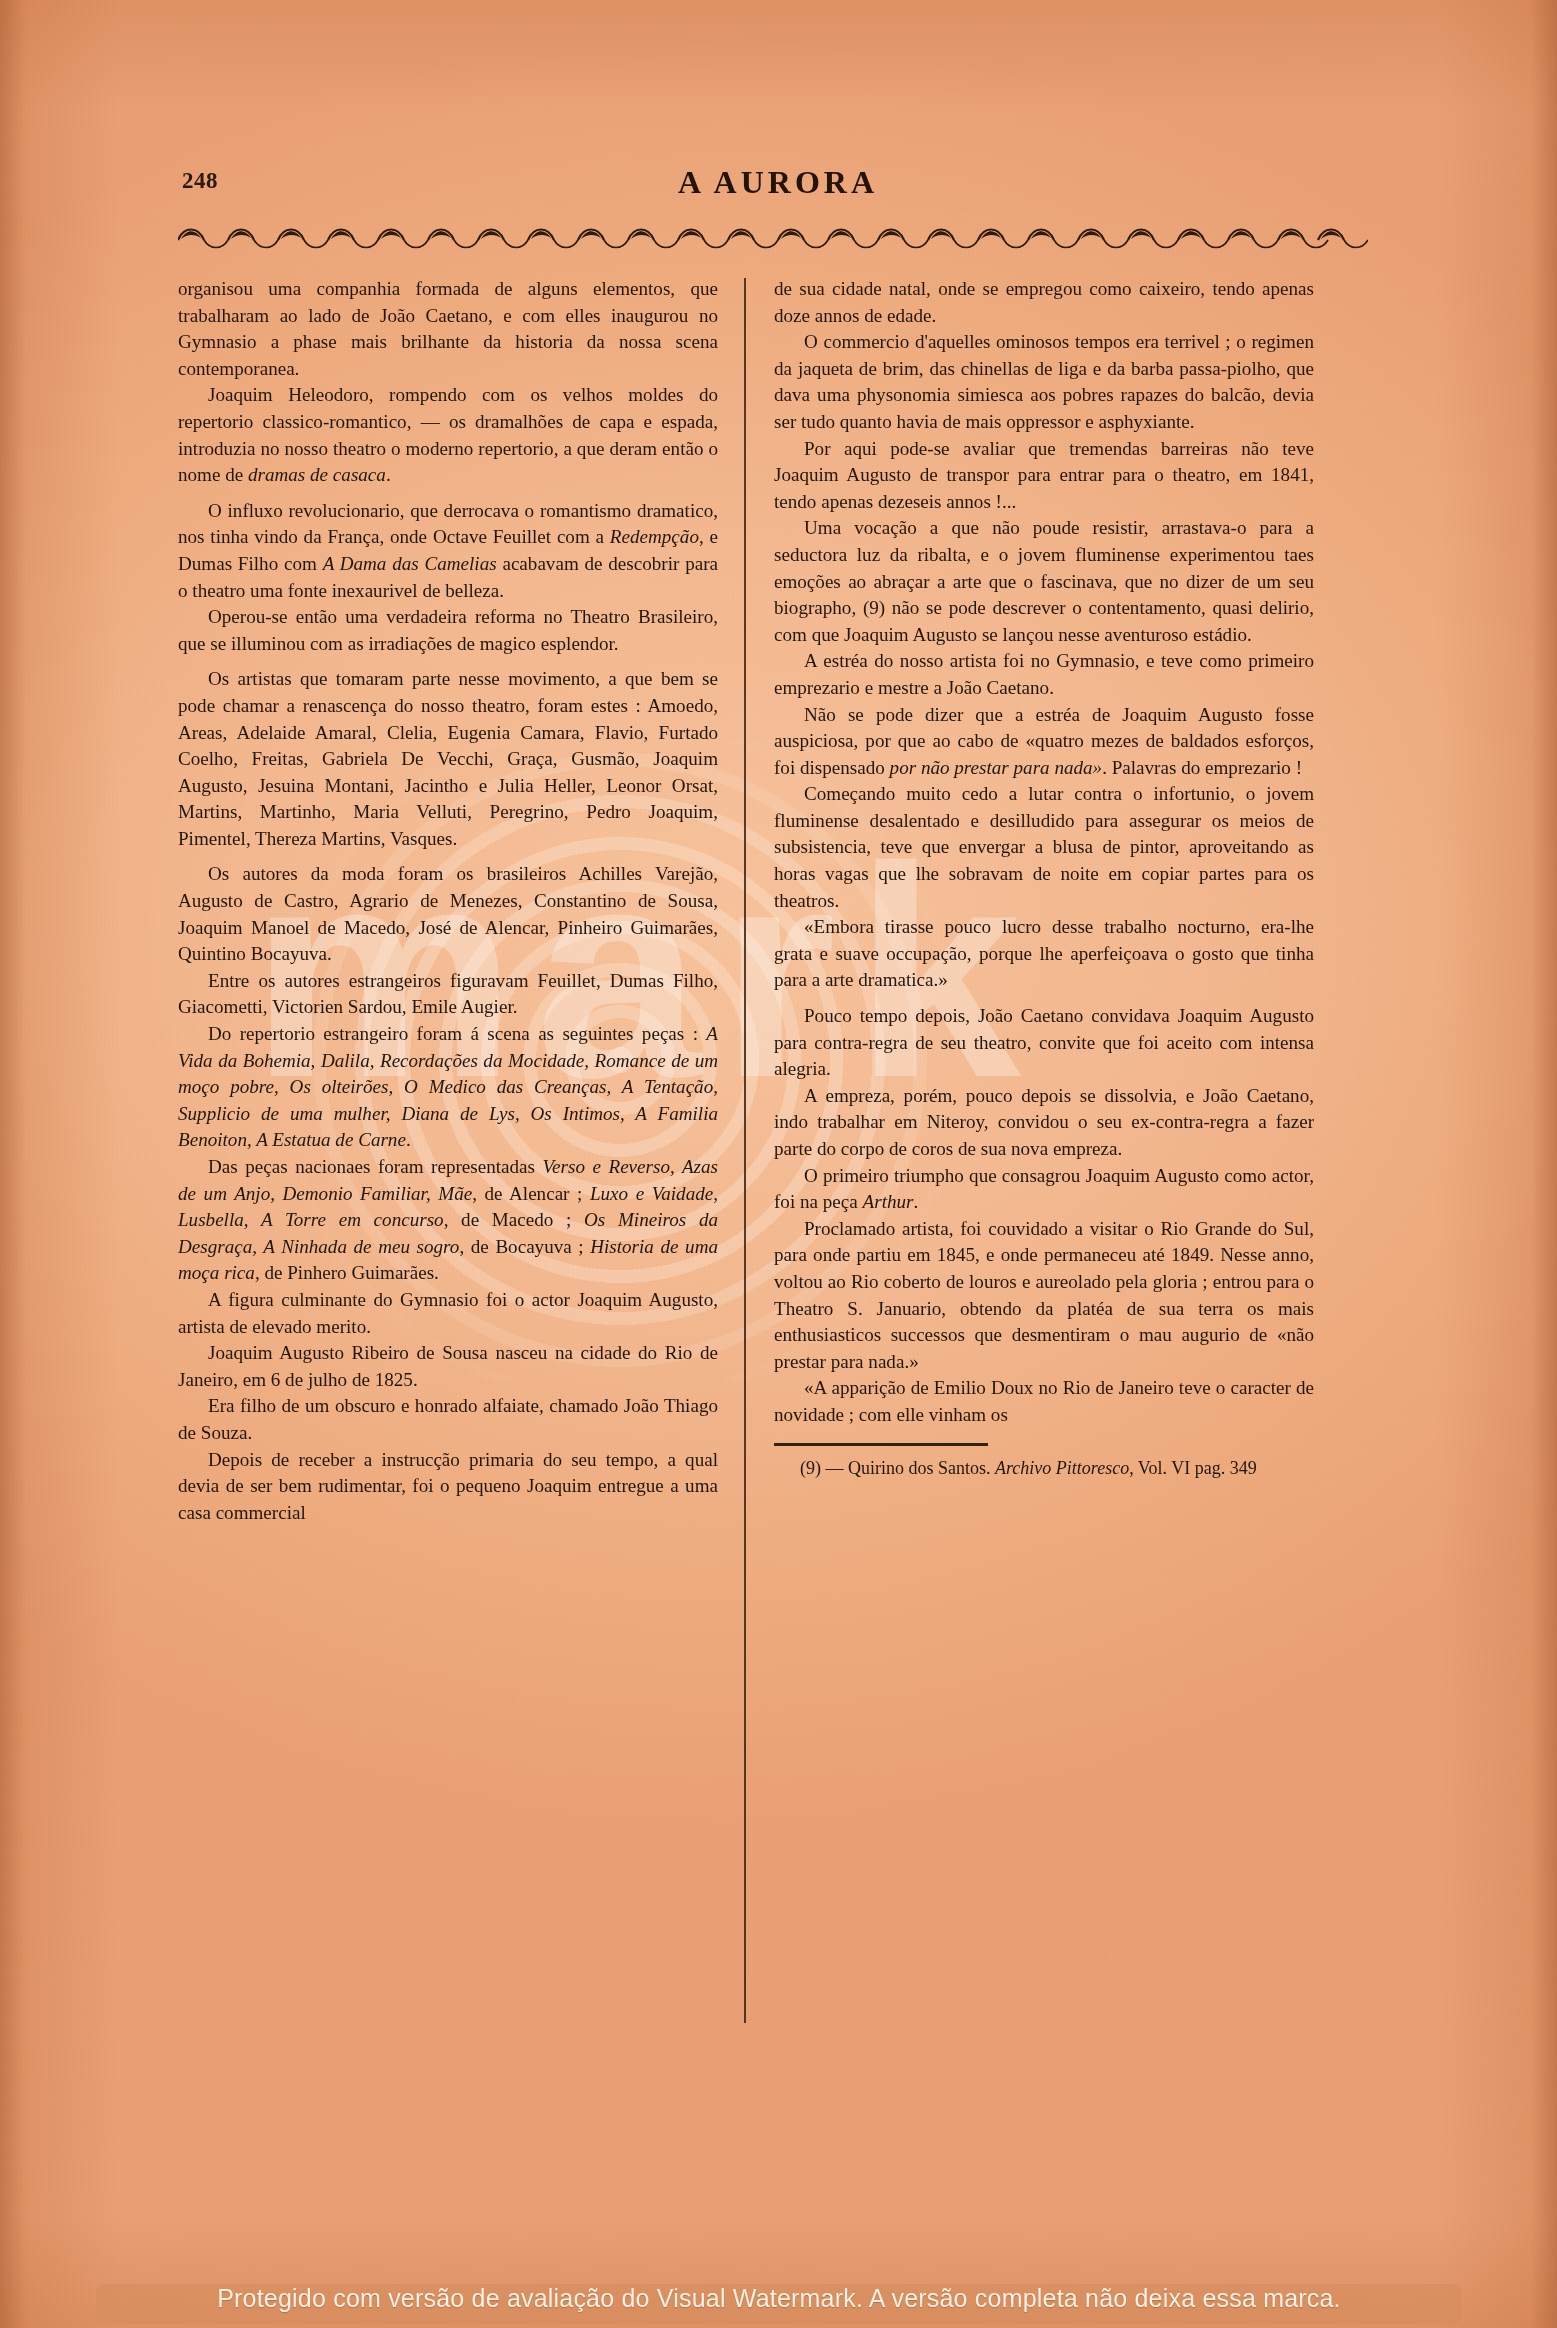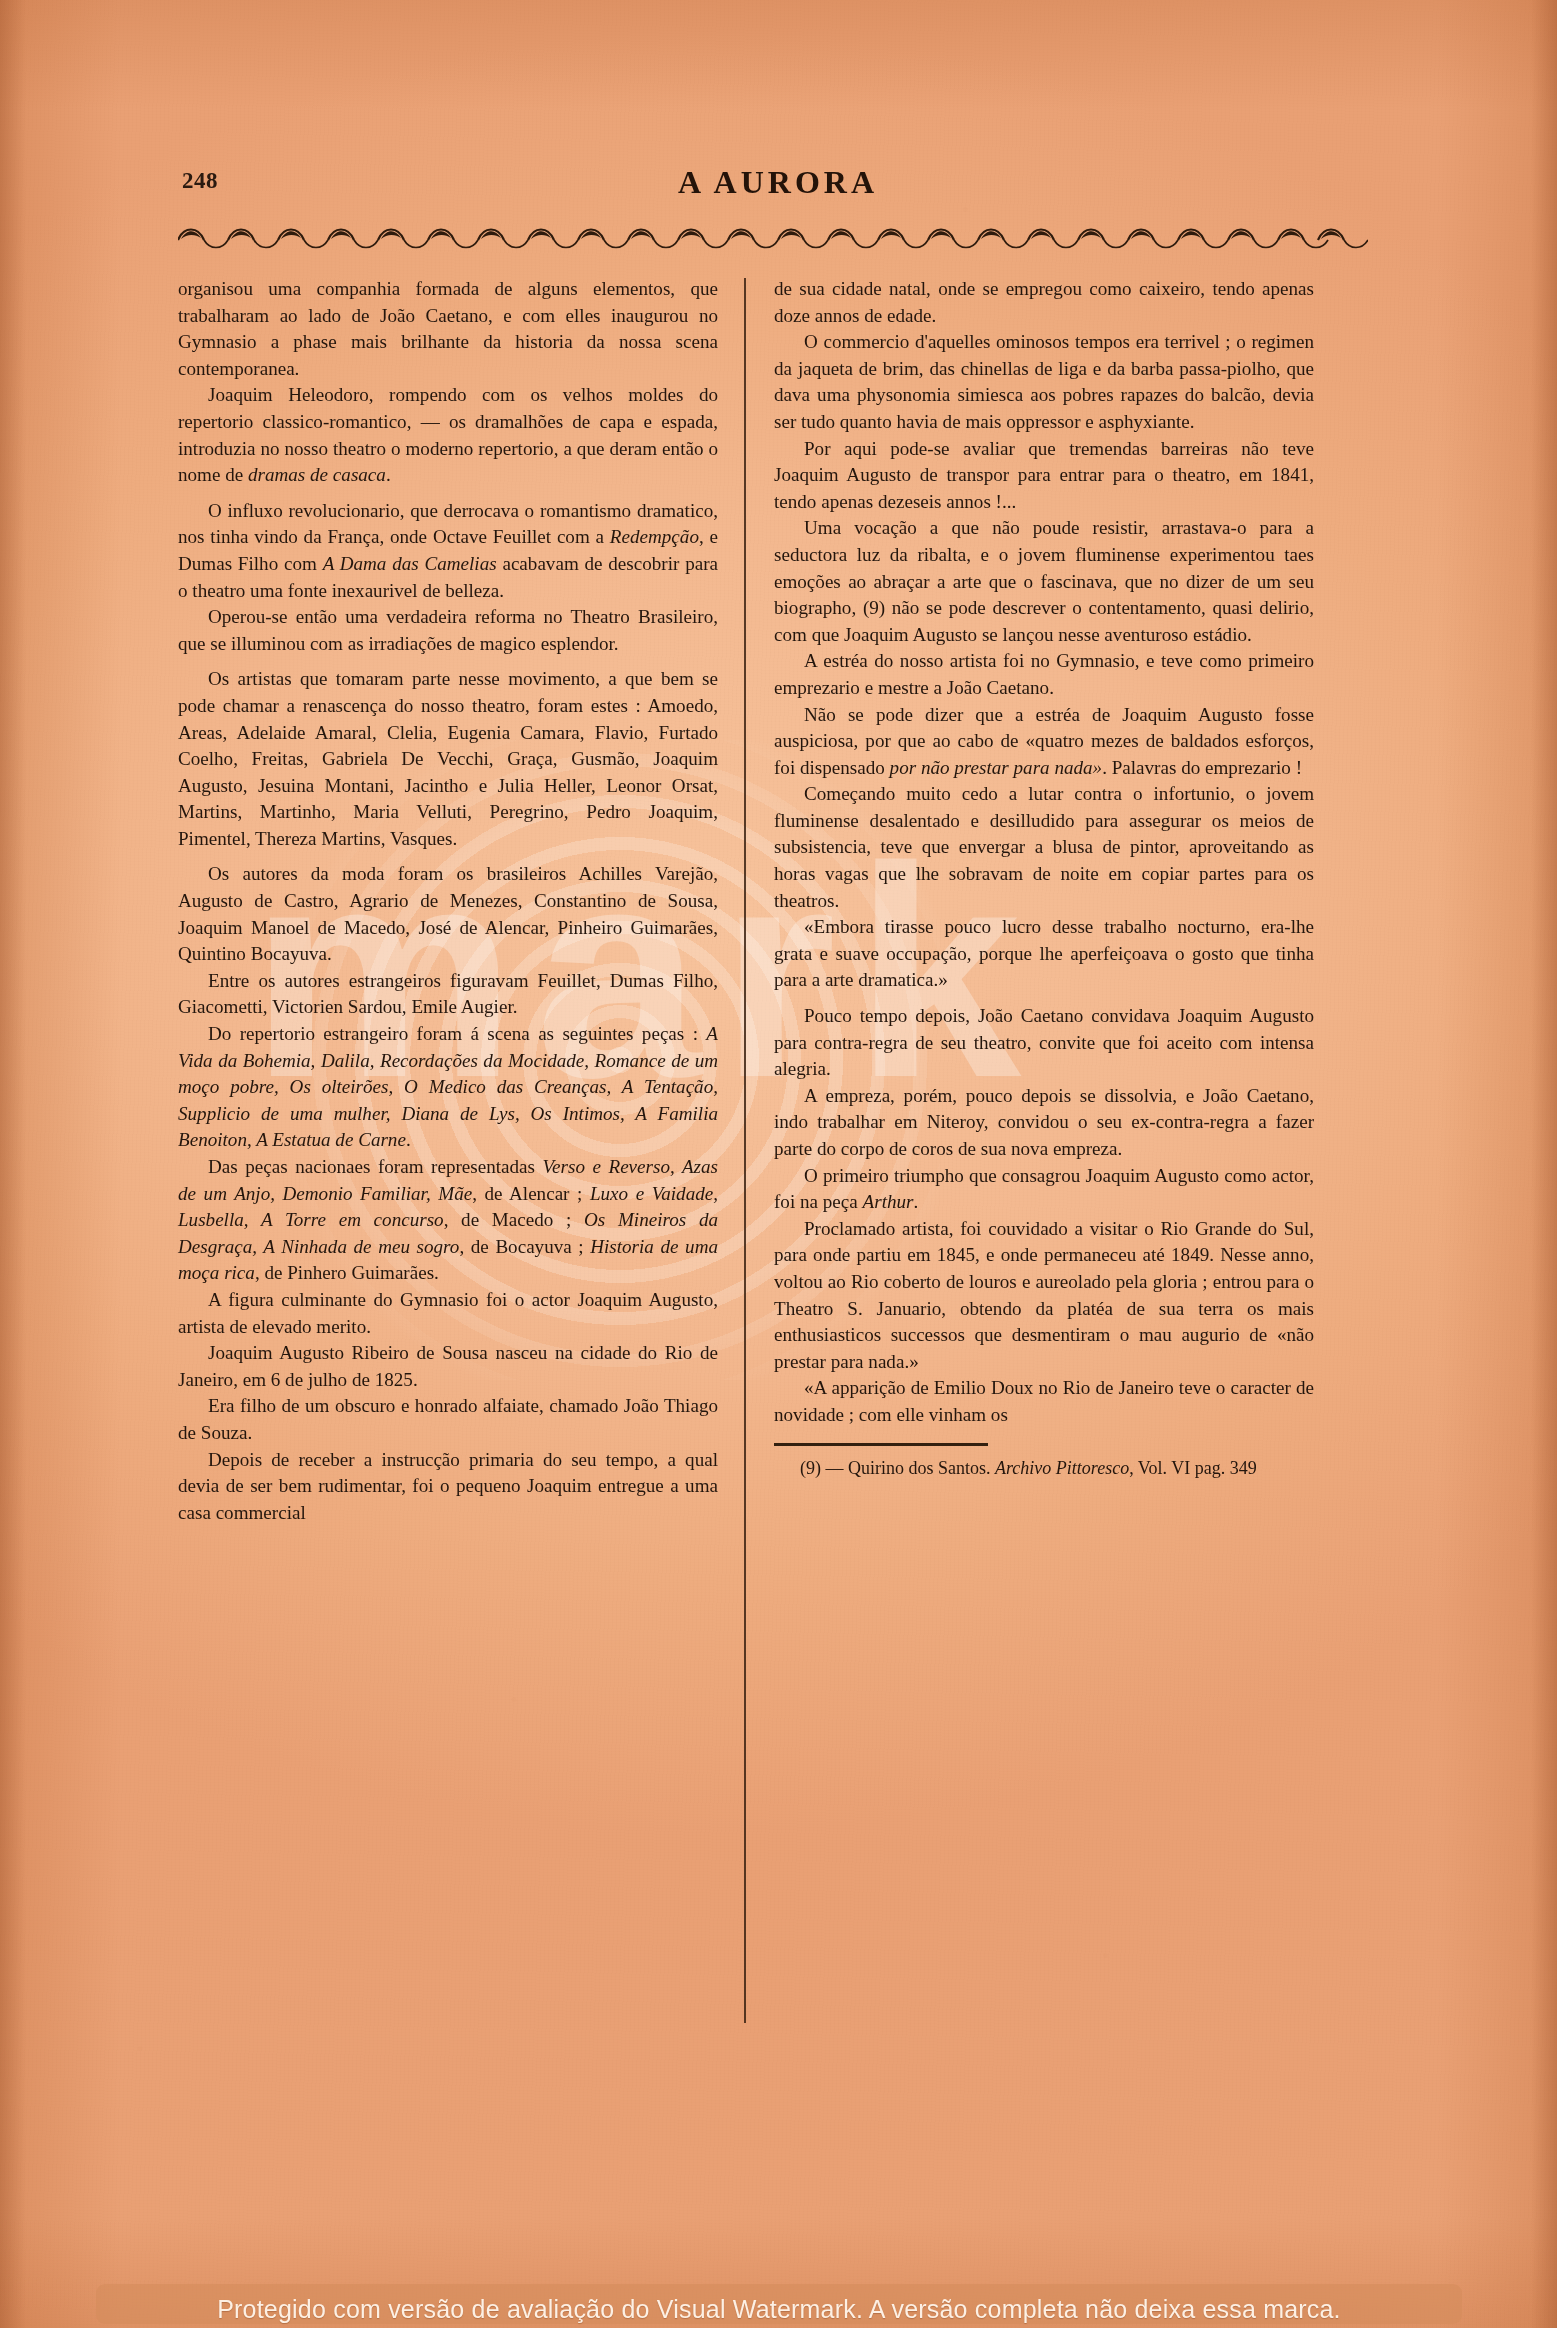--- a/index.html
+++ b/index.html
@@ -182,21 +182,21 @@
   
   #wm-banner {
     position: absolute;
     left: 96px;
     bottom: 4px;
     width: 1366px;
     height: 40px;
     border-radius: 9px;
     background: rgba(213,140,92,.62);
     display: flex;
-    align-items: flex-end;
+    align-items: flex-start;
     justify-content: center;
   }
   #wm-banner .wm-text {
     font-family: "Liberation Sans", sans-serif;
     font-size: 25px;
     color: #fdf0e4;
     letter-spacing: .2px;
     white-space: nowrap;
     text-shadow: 0 1px 1px rgba(120,60,25,.35);
   }

